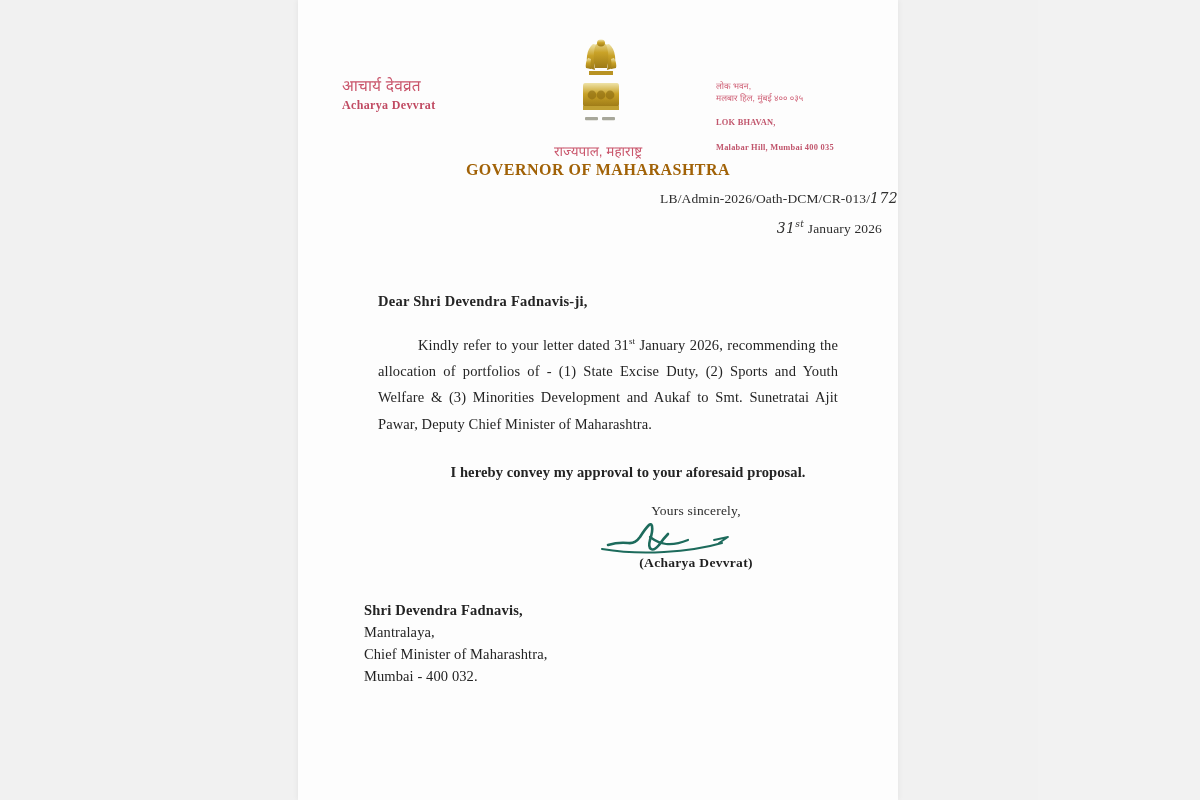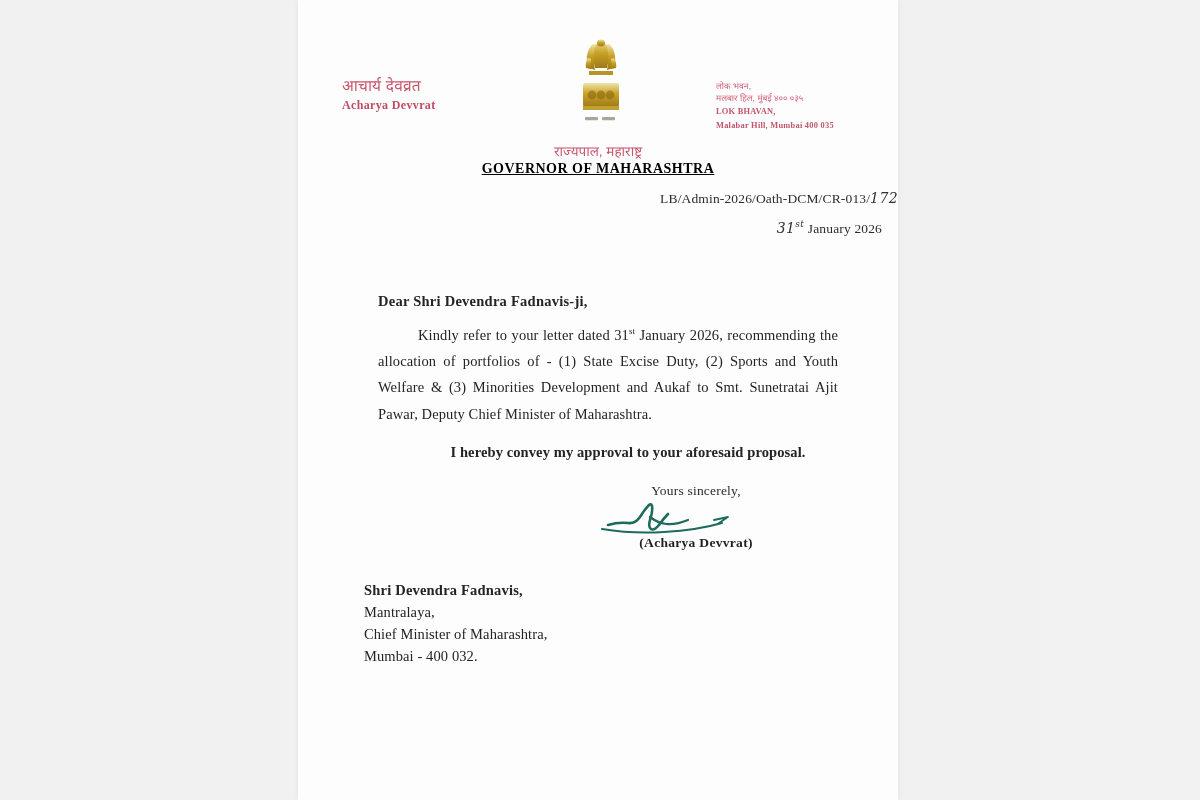--- a/index.html
+++ b/index.html
@@ -82,44 +82,43 @@
     font-family: "Liberation Sans", sans-serif;
     font-size: 8.6px;
     color: #cf6076;
   }
   .lh-addr-en {
     font-family: "Liberation Serif", serif;
     font-size: 8.4px;
     font-weight: bold;
     color: #c1566d;
     letter-spacing: .25px;
-    margin-top: 2px;
+    margin-top: 13px;
   }
 
   .lh-title {
     position: absolute;
     left: 0;
     right: 0;
     top: 142px;
     text-align: center;
     filter: blur(.12px);
   }
   .lh-title-hi {
     font-family: "Liberation Sans", sans-serif;
     font-size: 13.5px;
     color: #c9556b;
   }
   .lh-title-en {
     font-family: "Liberation Serif", serif;
-    font-size: 14px;
-    font-weight: bold;
-    color: #000000;
+    font-size: 16px;
+    font-weight: bold;
+    color: #a16207;
     letter-spacing: .5px;
     margin-top: 1px;
-    text-decoration: underline;
   }
 
   
   .ref-block {
     margin-top: 0;
     text-align: right;
     color: #2d2d2d;
     filter: blur(.1px);
   }
   .ref-line {
@@ -151,21 +150,21 @@
     color: #242424;
     filter: blur(.1px);
   }
   .salutation {
     margin-top: 56px;
     font-size: 14.5px;
     font-weight: bold;
     letter-spacing: .25px;
   }
   .para {
-    margin-top: 12px;
+    margin-top: 22px;
     font-size: 14.5px;
     line-height: 1.82;
     text-align: justify;
     text-indent: 40px;
     letter-spacing: .1px;
   }
   .para.no-justify {
     text-align: center;
     font-weight: bold;
   }

